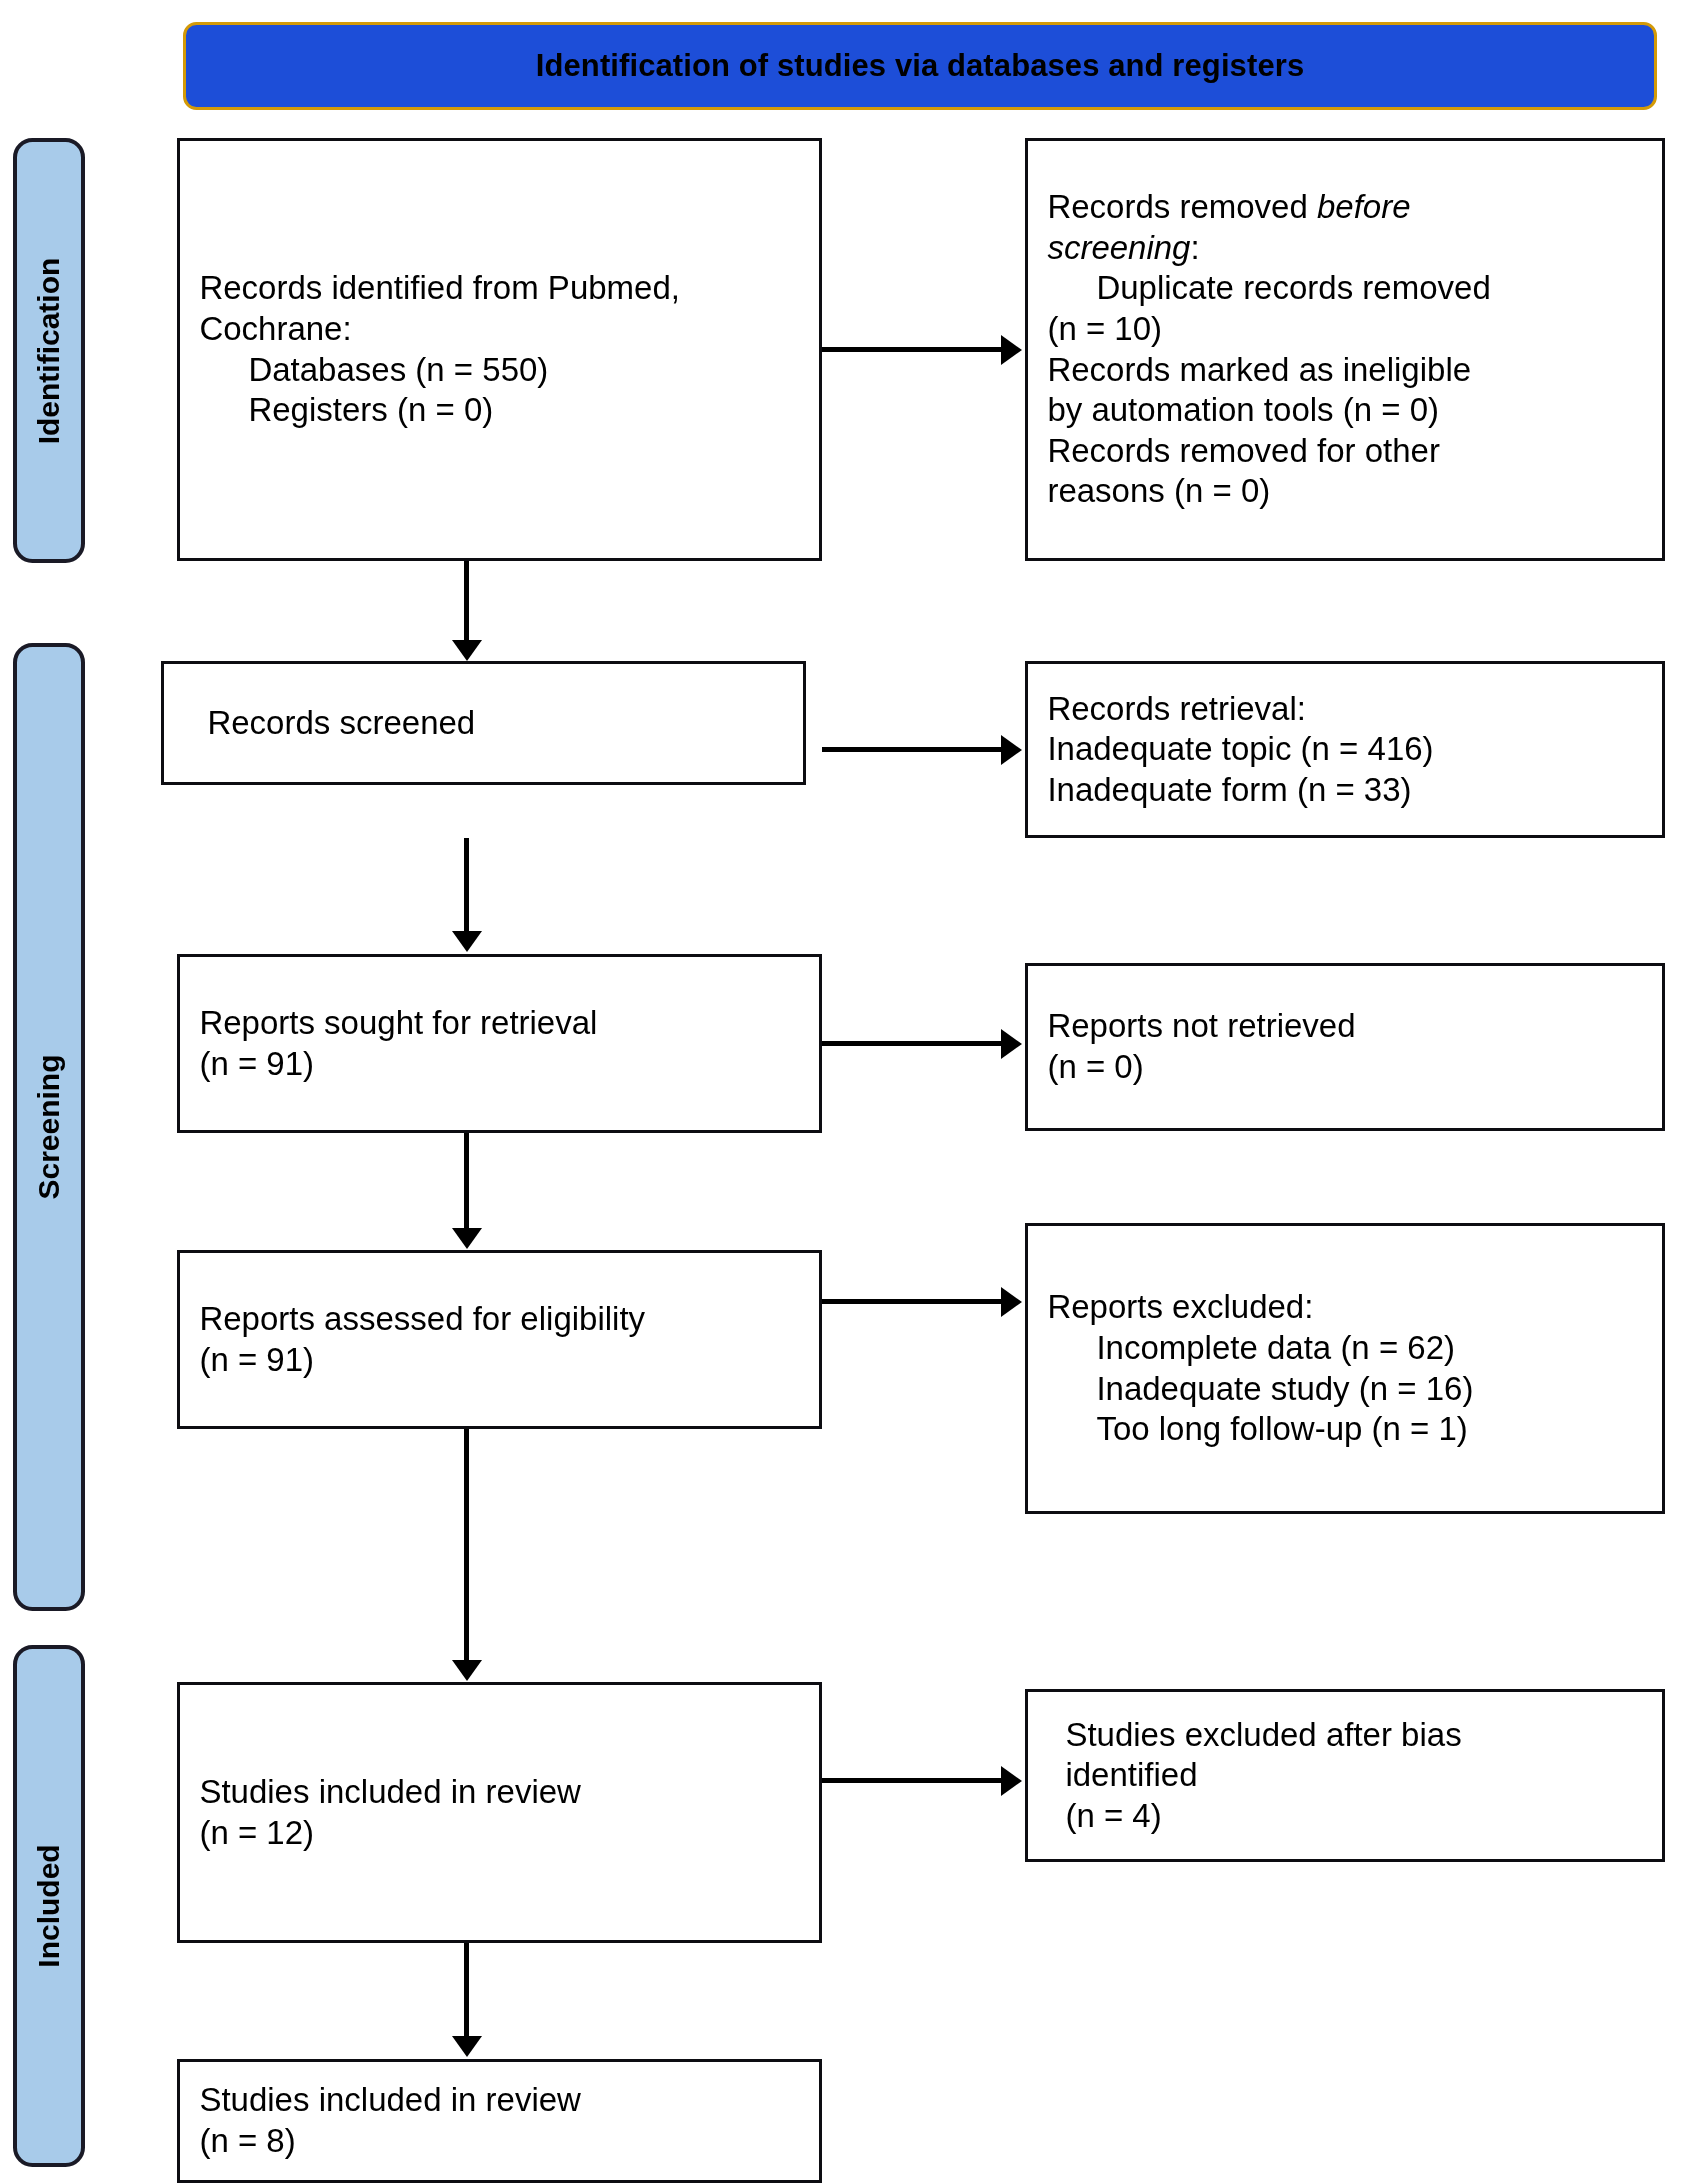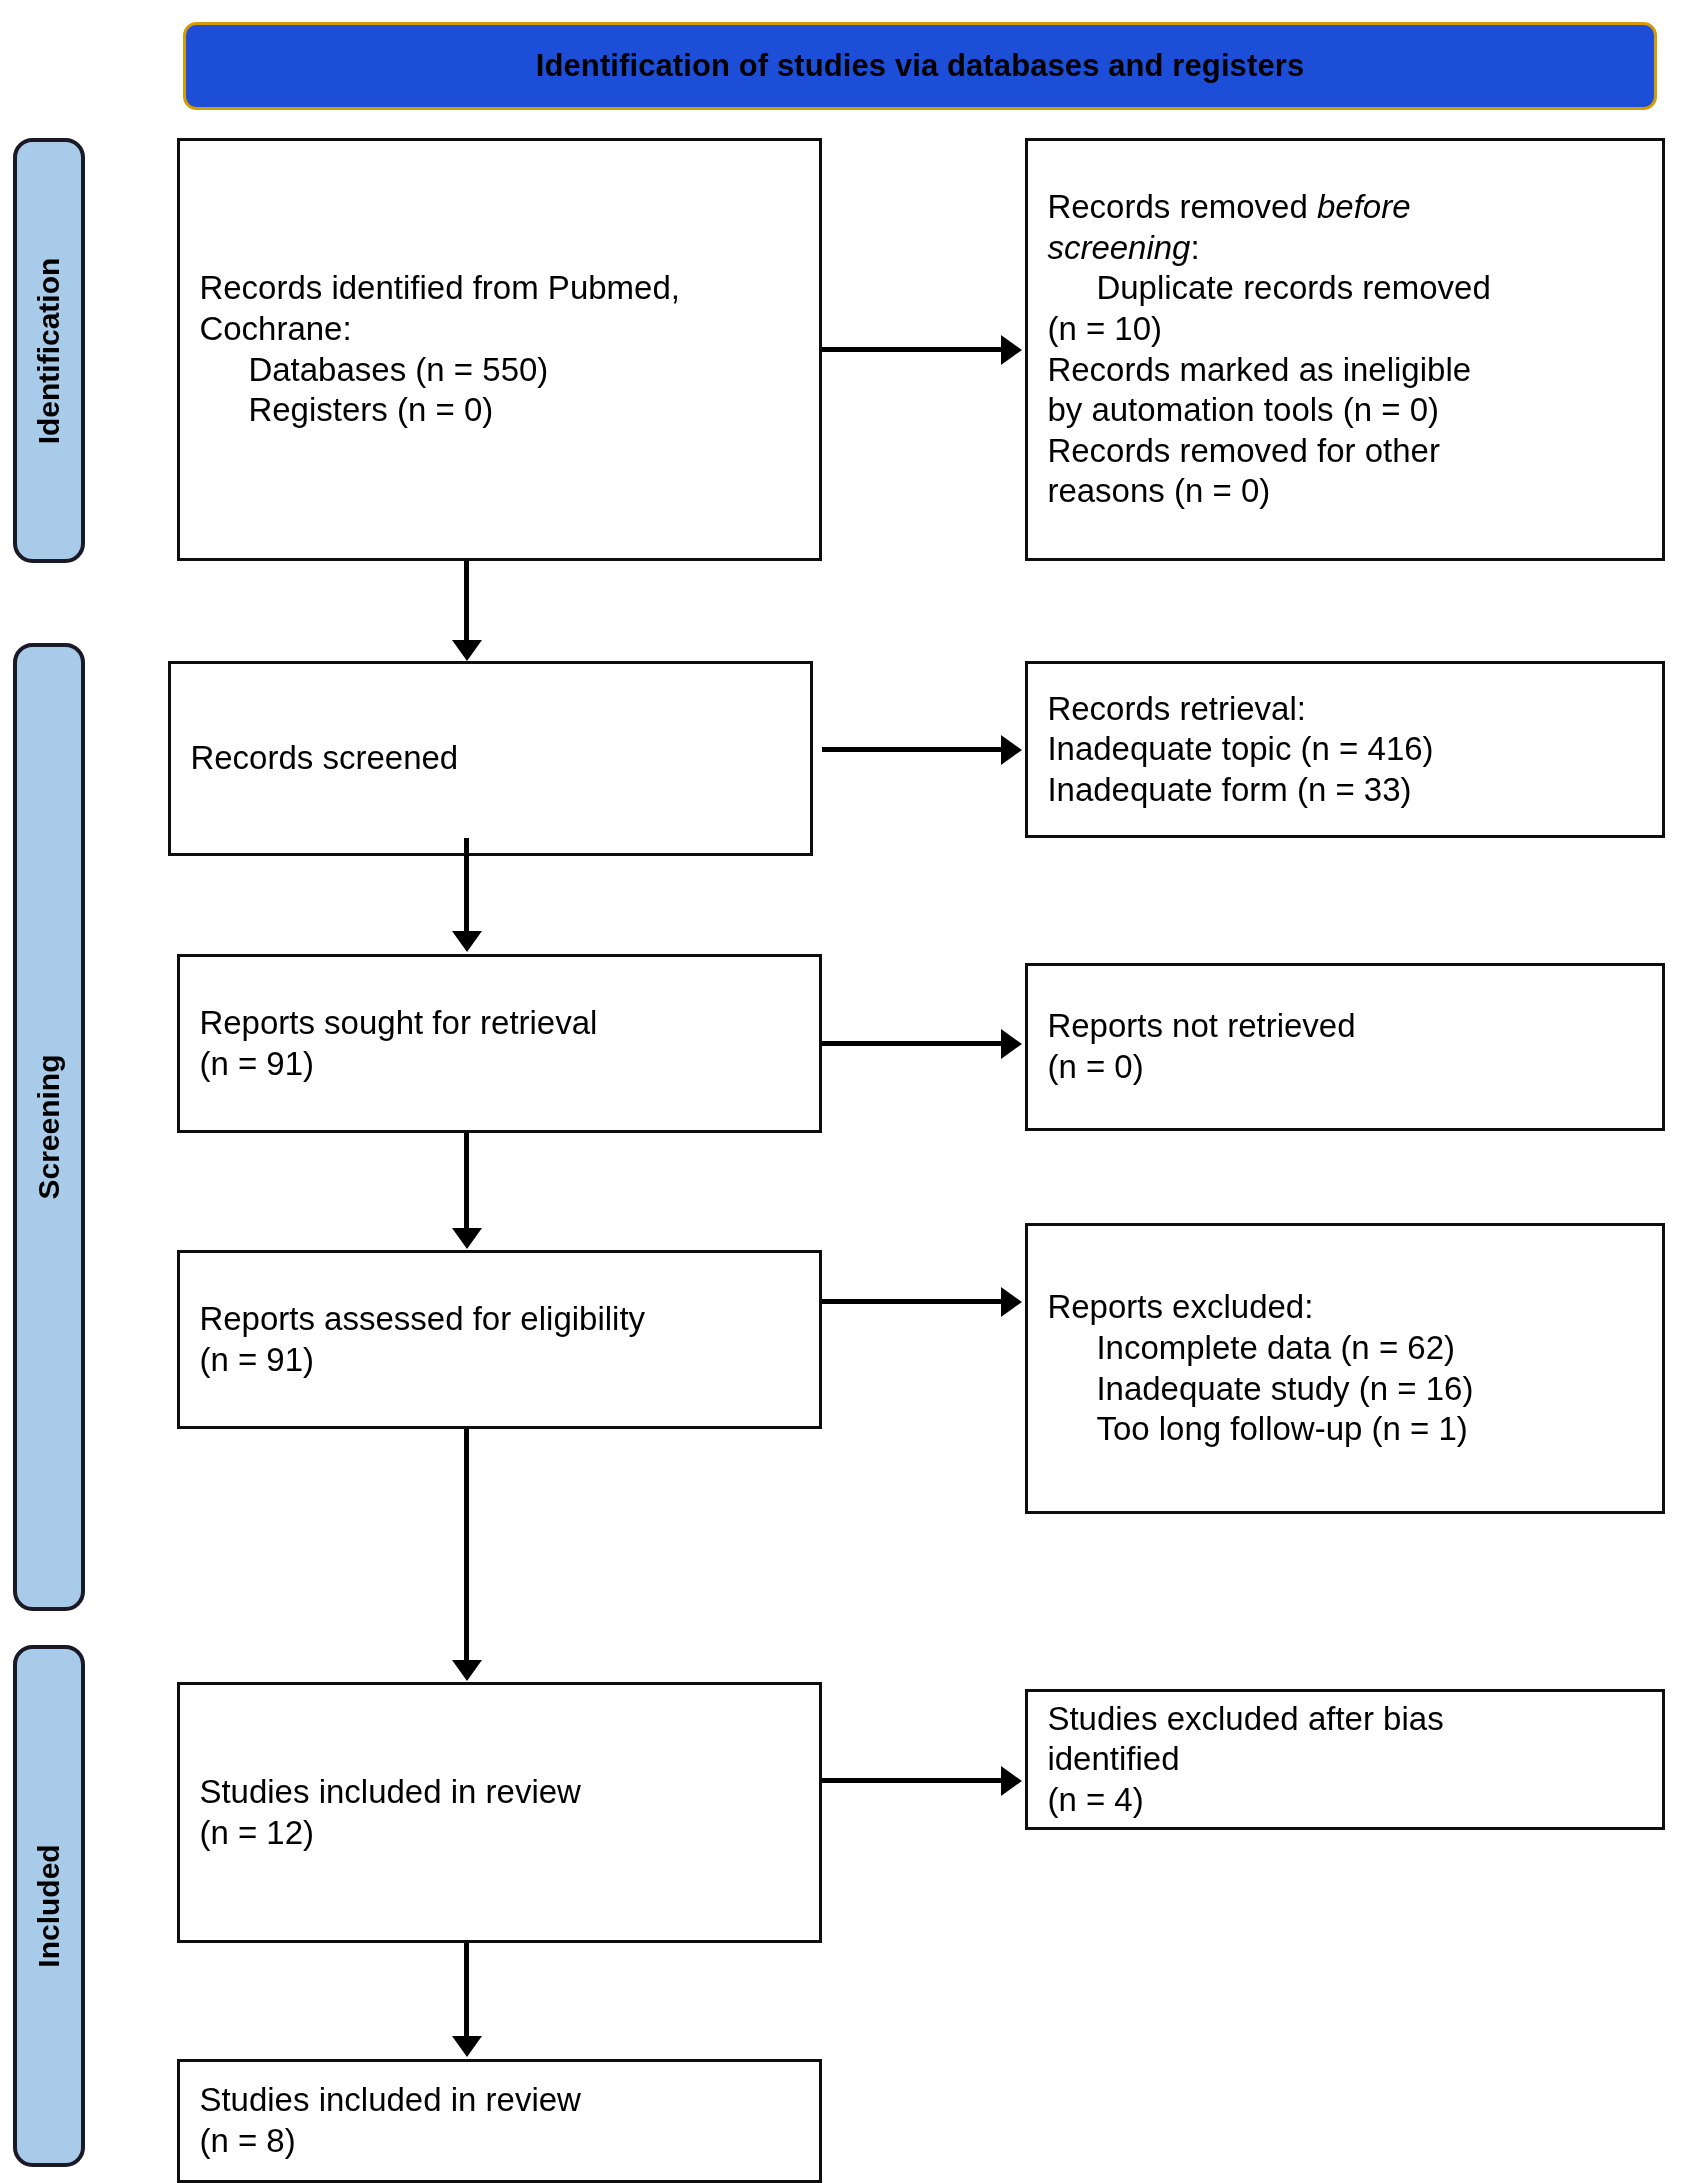--- a/index.html
+++ b/index.html
@@ -157,21 +157,21 @@
       <span class="ln">(n = 10)</span>
       <span class="ln">Records marked as ineligible</span>
       <span class="ln">by automation tools (n = 0)</span>
       <span class="ln">Records removed for other</span>
       <span class="ln">reasons (n = 0)</span>
     </div>
   </div>
 
   <div class="v-arrow" style="left:464px; top:561px; height:81px;"></div>
 
-  <div class="box" style="left:168px; top:661px; width:645px; height:195px;">
+  <div class="box" style="left:161px; top:661px; width:645px; height:124px;padding-left:24px;">
     <div class="box-text">
       <span class="ln">Records screened</span>
     </div>
   </div>
 
   <div class="h-arrow" style="left:822px; top:747px; width:181px;"></div>
 
   <div class="box" style="left:1025px; top:661px; width:640px; height:177px;">
     <div class="box-text">
       <span class="ln">Records retrieval:</span>
@@ -222,21 +222,21 @@
 
   <div class="box" style="left:177px; top:1682px; width:645px; height:261px;">
     <div class="box-text">
       <span class="ln">Studies included in review</span>
       <span class="ln">(n = 12)</span>
     </div>
   </div>
 
   <div class="h-arrow" style="left:822px; top:1778px; width:181px;"></div>
 
-  <div class="box" style="left:1025px; top:1689px; width:640px; height:141px;">
+  <div class="box" style="left:1025px; top:1689px; width:640px; height:173px;padding-left:18px;">
     <div class="box-text">
       <span class="ln">Studies excluded after bias</span>
       <span class="ln">identified</span>
       <span class="ln">(n = 4)</span>
     </div>
   </div>
 
   <div class="v-arrow" style="left:464px; top:1943px; height:95px;"></div>
 
   <div class="box" style="left:177px; top:2059px; width:645px; height:124px;">

